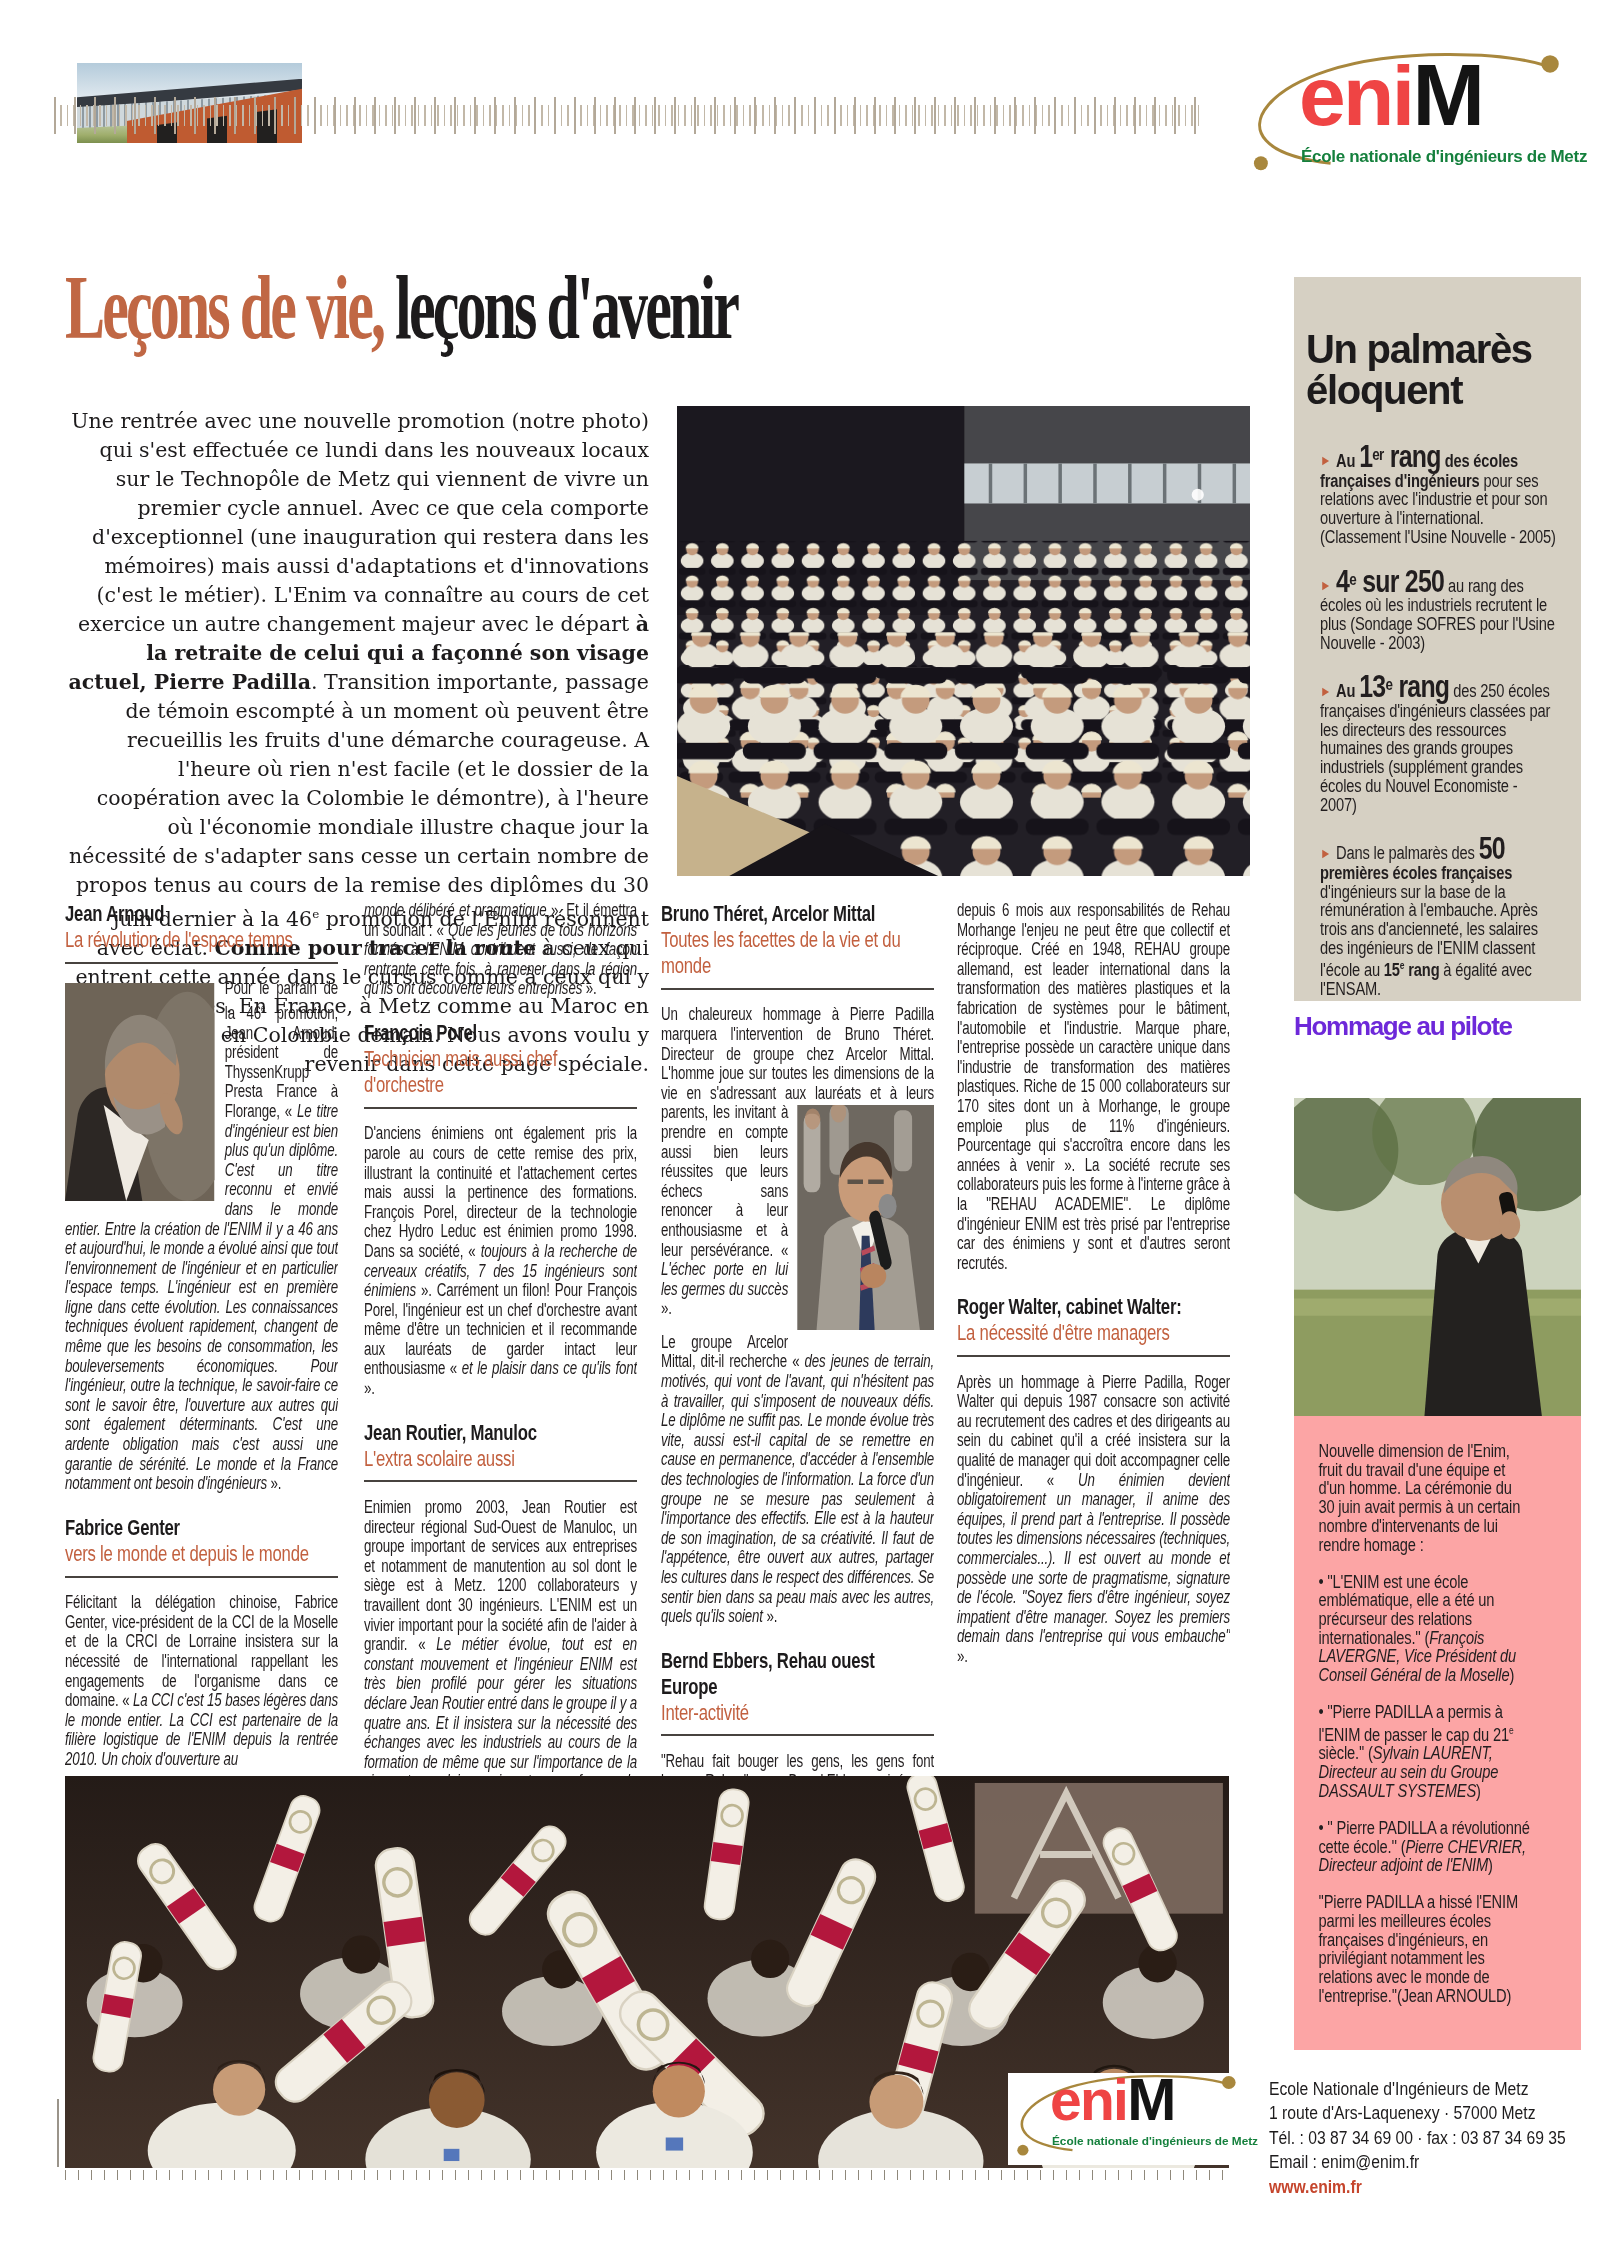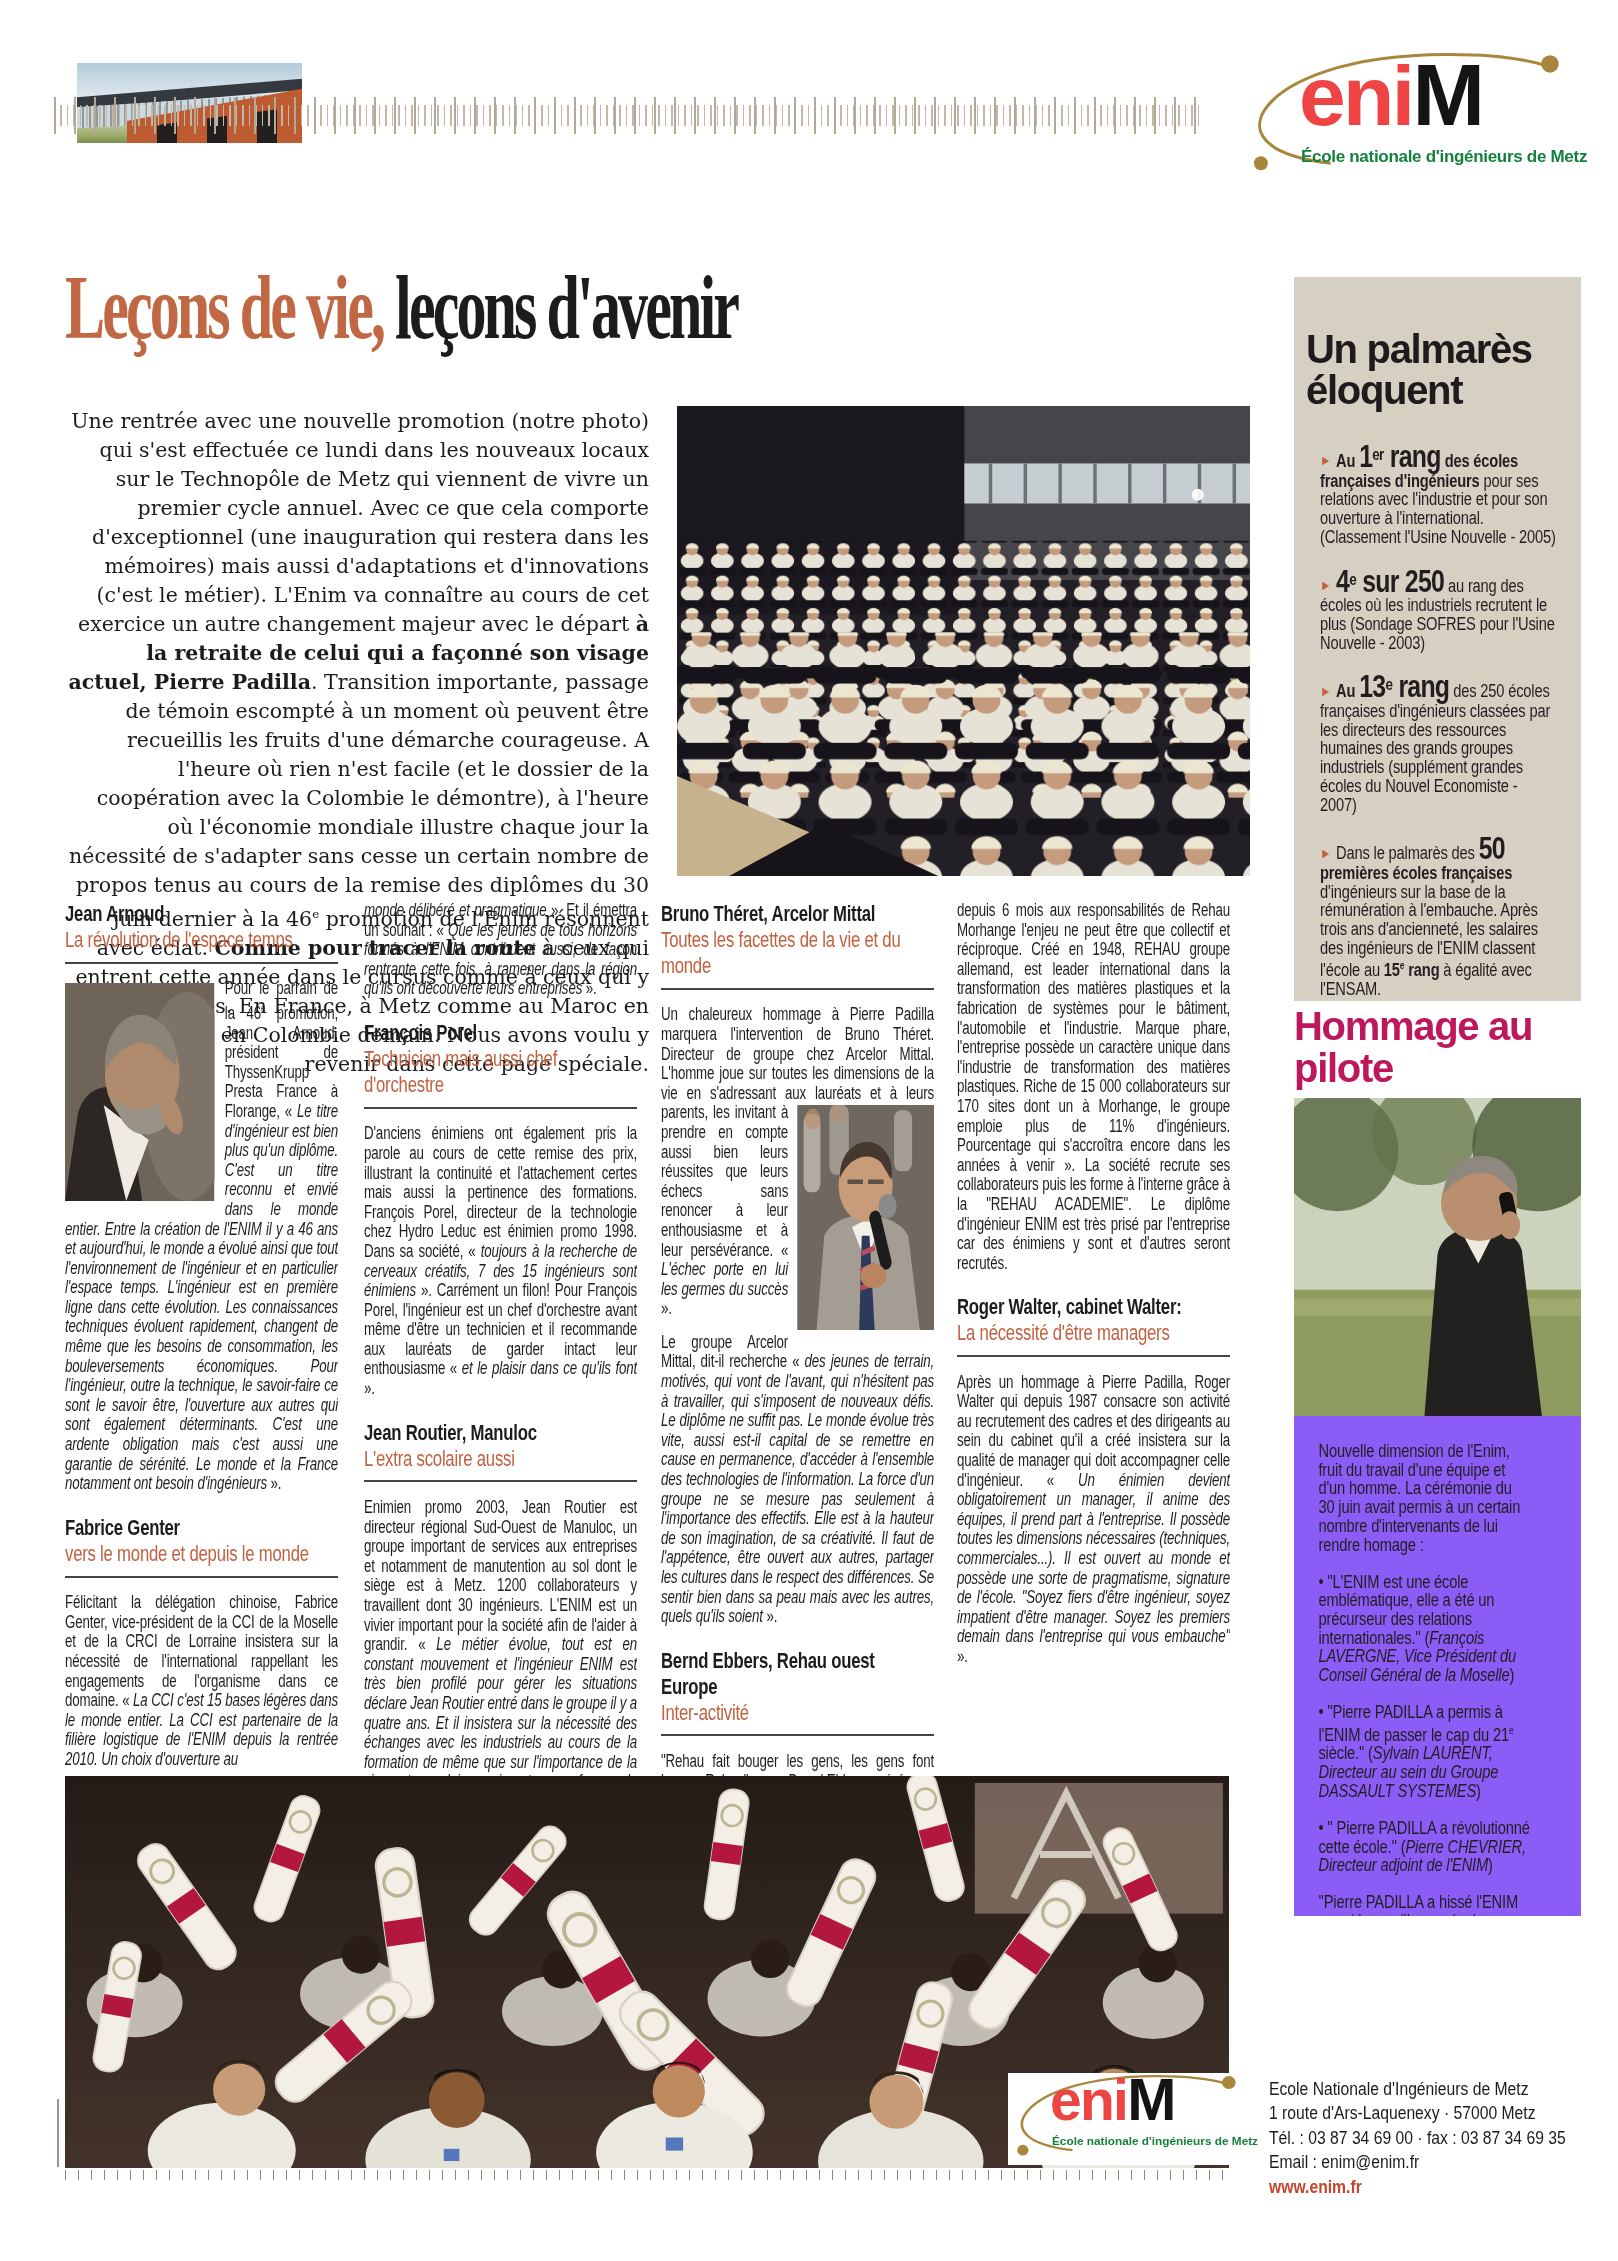--- a/index.html
+++ b/index.html
@@ -73,23 +73,23 @@
   
   .palmares{left:1294px;top:277px;width:287px;height:724px;background:#d6d0c3;overflow:hidden;}
   .pal-pad{padding:52px 0 0 26px;}
   .pal-title{margin-left:-14px;font-size:40px;line-height:41px;font-weight:800;letter-spacing:-1.3px;color:#1d1b1c;width:252px;}
   .pal-scale{width:292px;transform:scaleX(0.815);transform-origin:0 0;margin-top:30px;}
   .pal-item{margin-bottom:19px;font-size:18px;line-height:18.7px;letter-spacing:-0.2px;}
   .pal-item .b{font-weight:700;}
   .pal-item .big{font-size:30.5px;font-weight:800;line-height:1;letter-spacing:-0.9px;}
   .pal-item .big.sup{font-size:16.5px;vertical-align:super;}
   .tri{color:#c2603f;font-size:14px;margin-right:6.1px;position:relative;top:-1.7px;}
-  .hommage-title{left:1294px;top:1005px;width:287px;font-size:40px;line-height:42px;font-weight:800;letter-spacing:-1.3px;color:#be185d;}
+  .hommage-title{left:1294px;top:1005px;width:287px;font-size:26px;line-height:42px;font-weight:800;letter-spacing:-1.3px;color:#6d28d9;}
   .hommage-photo{left:1294px;top:1098px;width:287px;height:318px;overflow:hidden;}
-  .hommage-box{left:1294px;top:1416px;width:287px;height:500px;background:#8b5cf6;overflow:hidden;}
+  .hommage-box{left:1294px;top:1416px;width:287px;height:634px;background:#fca5a5;overflow:hidden;}
   .hom-scale{width:292px;transform:scaleX(0.815);transform-origin:0 0;padding:26px 0 0 30px;}
   .hom-p{margin:0 0 18.3px 0;font-size:18px;line-height:18.7px;letter-spacing:-0.2px;width:261px;}
   .hom-p .i{font-style:italic;}
 
   
   .contact{left:1269px;top:2077px;width:374px;transform:scaleX(0.84);transform-origin:0 0;
       font-size:18.7px;line-height:24.4px;color:#1d1b1c;}
   .contact .site{color:#c5452c;font-weight:700;}
 </style>
 </head>

